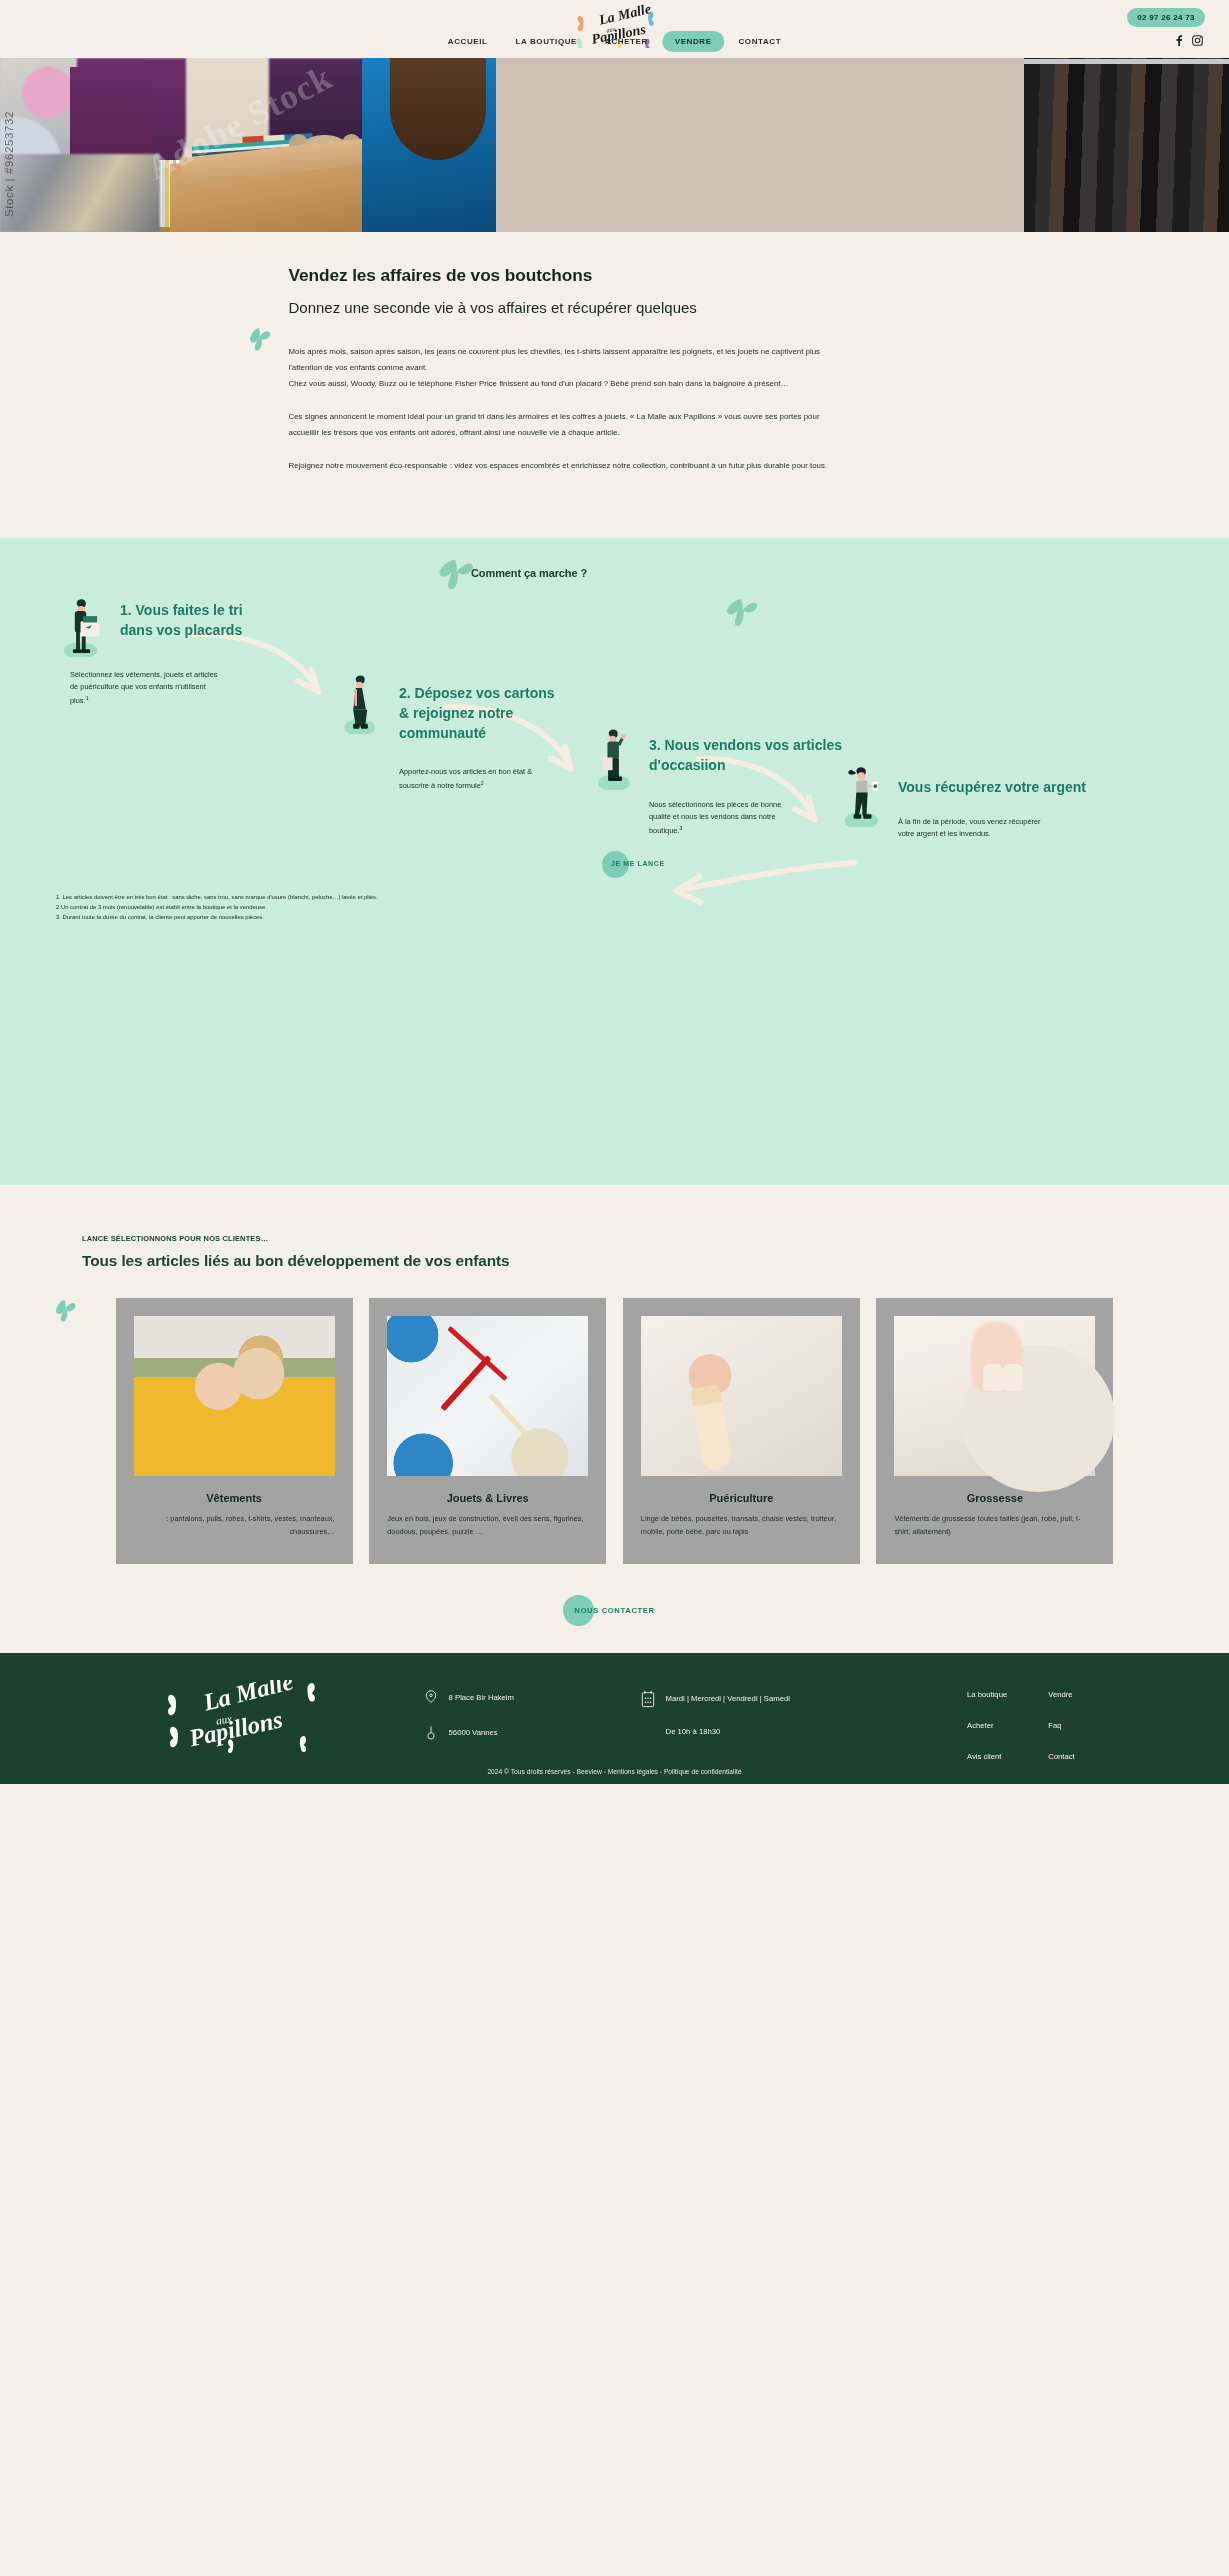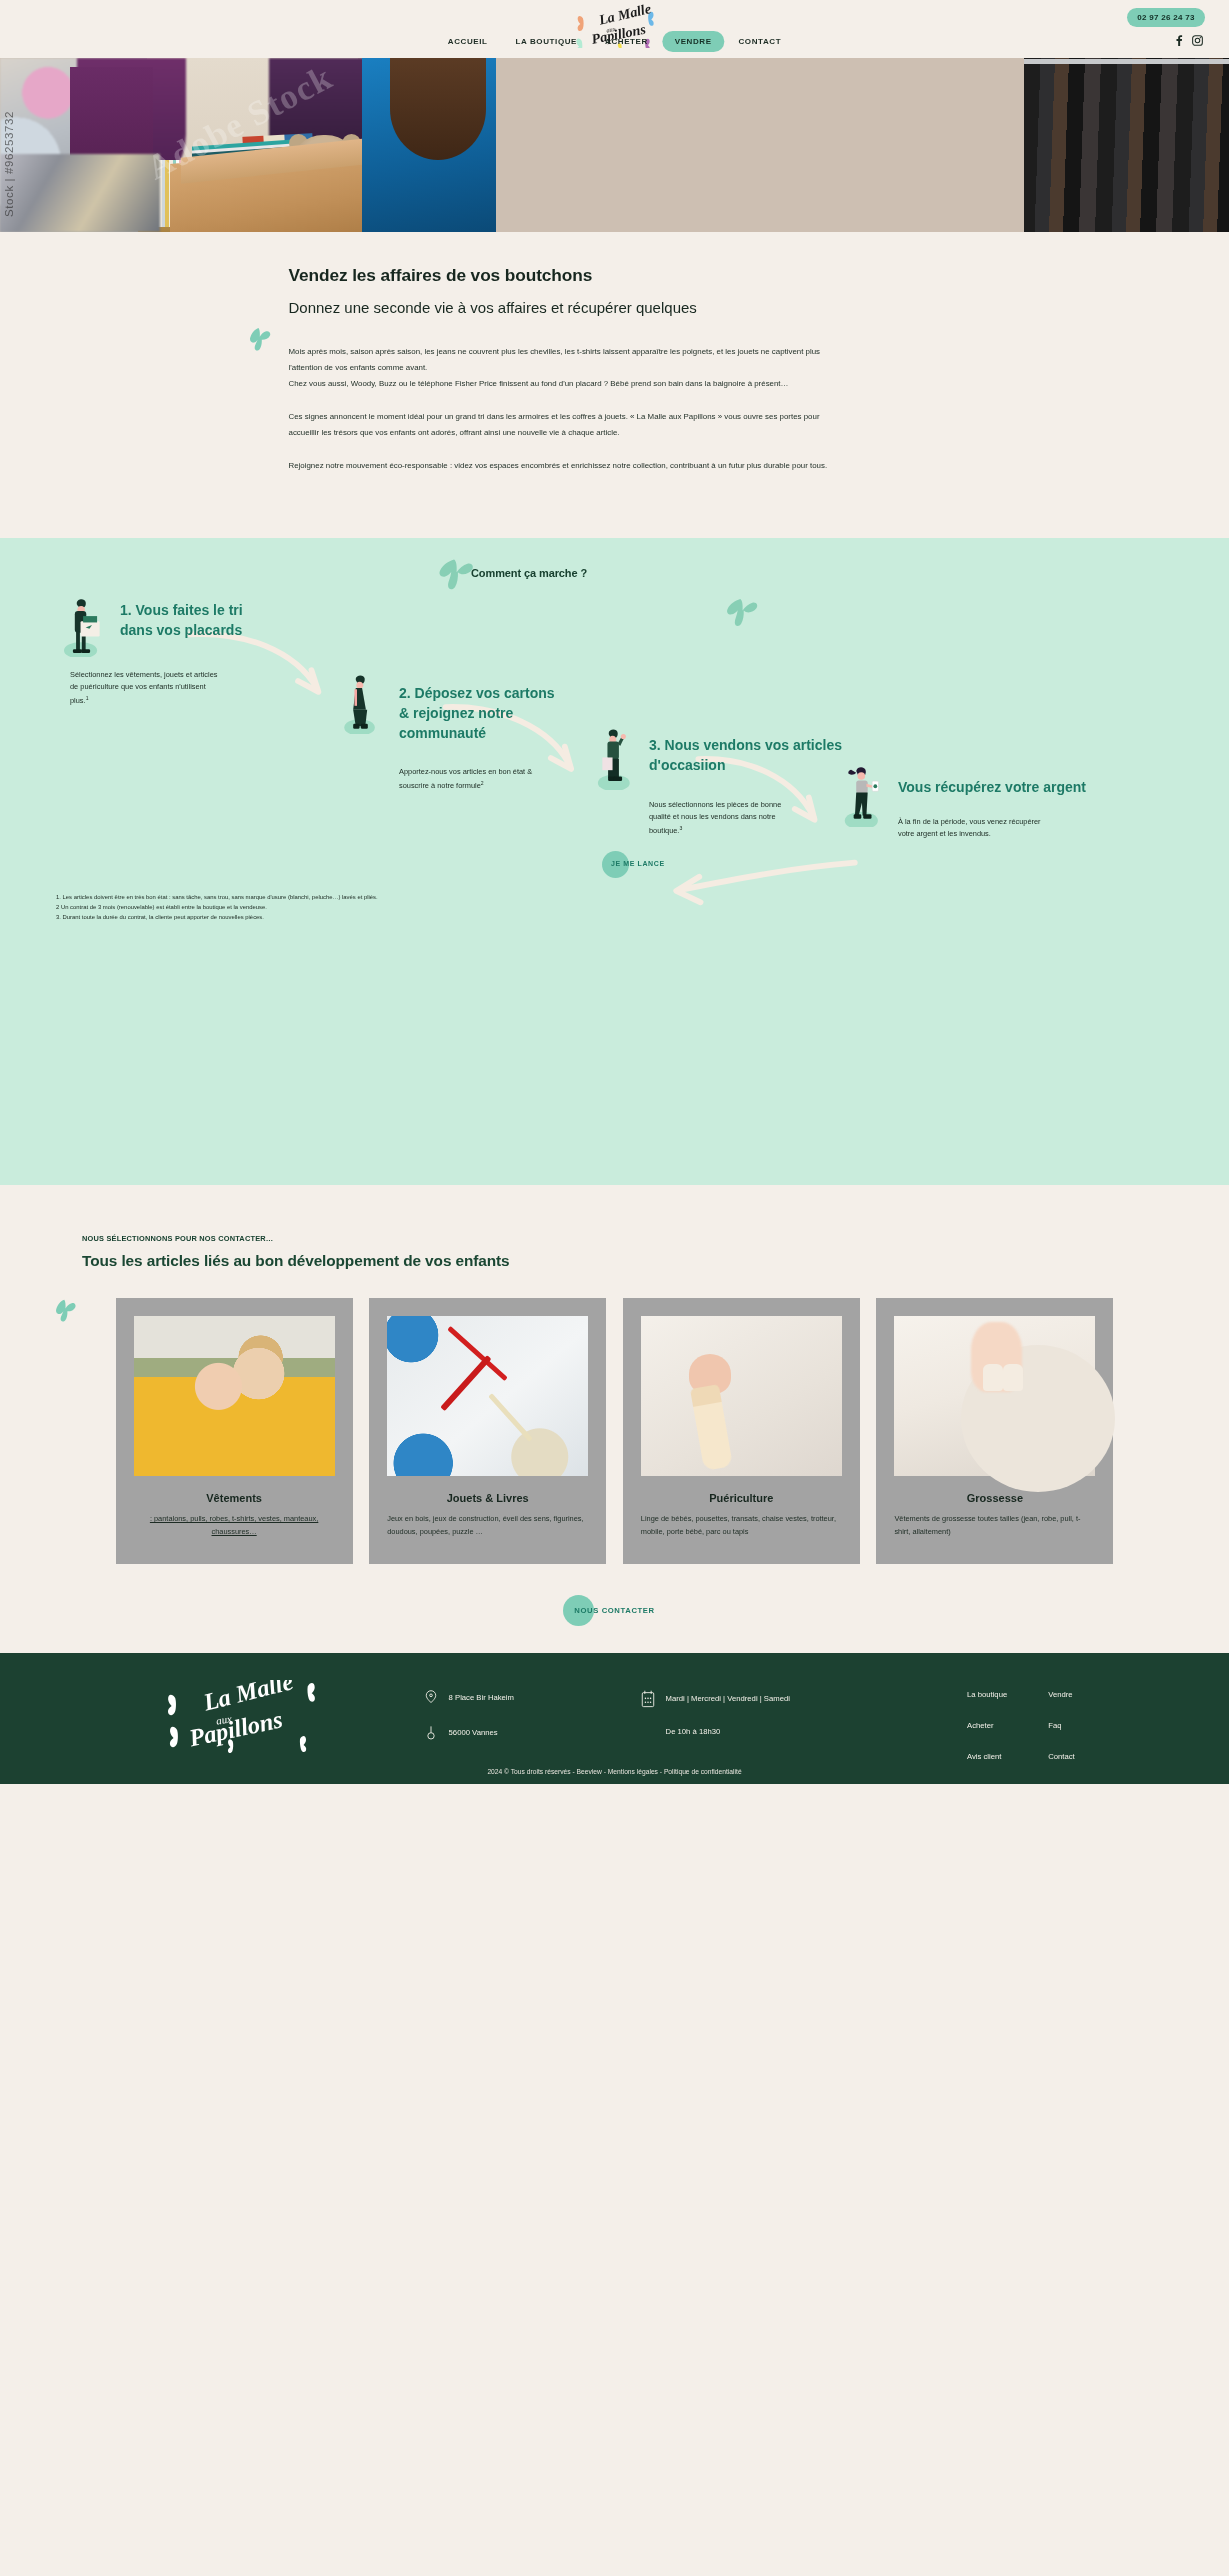--- a/index.html
+++ b/index.html
@@ -228,21 +228,21 @@
   }
   .card-img {
     width: 100%; height: 160px; background:#ddd; margin-bottom: 16.6px;
   }
   .card-title {
     text-align:center; font-size:11px; font-weight:800; color:#17271f; margin-bottom: 9px;
   }
   .card-desc {
     font-size: 7.4px; line-height: 1.66; color:#1d2c24; text-align:left;
   }
-  .card:nth-child(1) .card-desc { text-align:center;text-decoration:underline; }
+  .card:nth-child(1) .card-desc { text-align:right; }
   .card:nth-child(2) .card-desc,
   .card:nth-child(3) .card-desc,
   .card:nth-child(4) .card-desc { text-align:left; }
 
   .img-vet { background:
       linear-gradient(180deg,#e2e0d8 0 28%, #9aa77c 28% 40%, #e8b13a 40% 100%);
   }
   .img-vet-in { width:100%;height:100%;
     background:
       radial-gradient(circle at 42% 44%, #f0cdb0 0 23px, transparent 24px),
@@ -546,21 +546,21 @@
 </section>
 
 <section class="cats">
   <span class="cats-butterfly">
     <svg width="27" height="27" viewBox="0 0 40 44">
         <path d="M18 3c-6 2-11 8-13 15-1.5 5 1.5 9 6 8 2-.5 4-2 5.5-4.5C15 26 12 30 12 34c0 5 5 6 8 2 2.5-3.4 3.4-9 3.1-14.3C28 22 34 20 36 15c1.6-4-1.6-8-6-6.6C26 9.6 22 13 20 17c.3-6 .1-11-2-14z" fill="#7ecdb6"></path>
       </svg>
   </span>
 
   <div class="cats-head">
-    <div class="cats-kicker">NOUS SÉLECTIONNONS POUR NOS CONTACTER…</div>
+    <div class="cats-kicker">LANCE SÉLECTIONNONS POUR NOS CLIENTES…</div>
     <div class="cats-title">Tous les articles liés au bon développement de vos enfants</div>
   </div>
 
   <div class="cards">
 
     <div class="card">
       <div class="card-img img-vet">
           <div class="img-vet-in"></div>
         </div>
       <div class="card-title">Vêtements</div>

